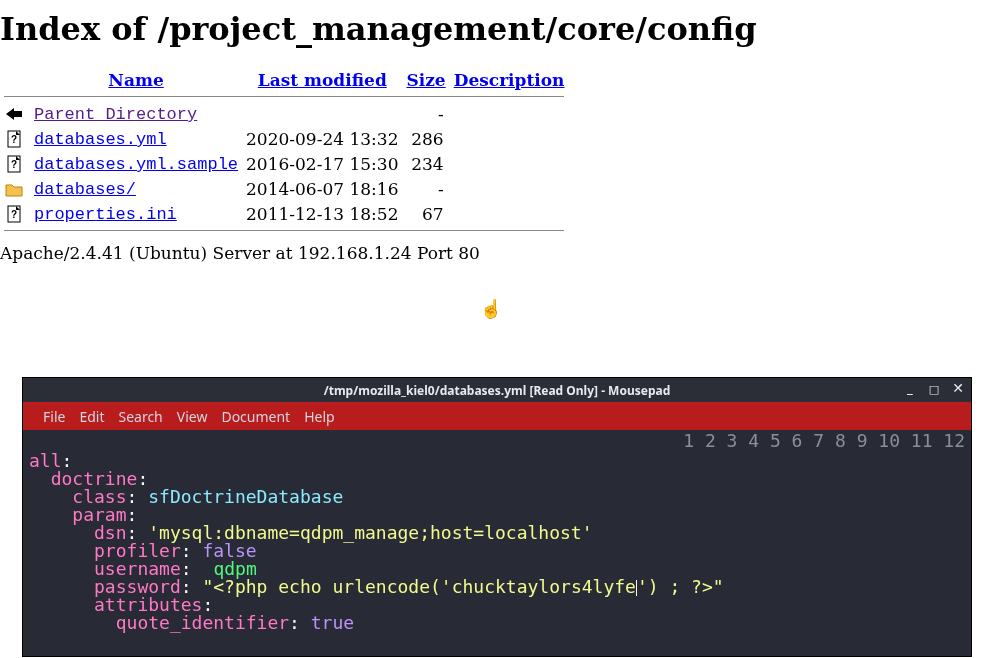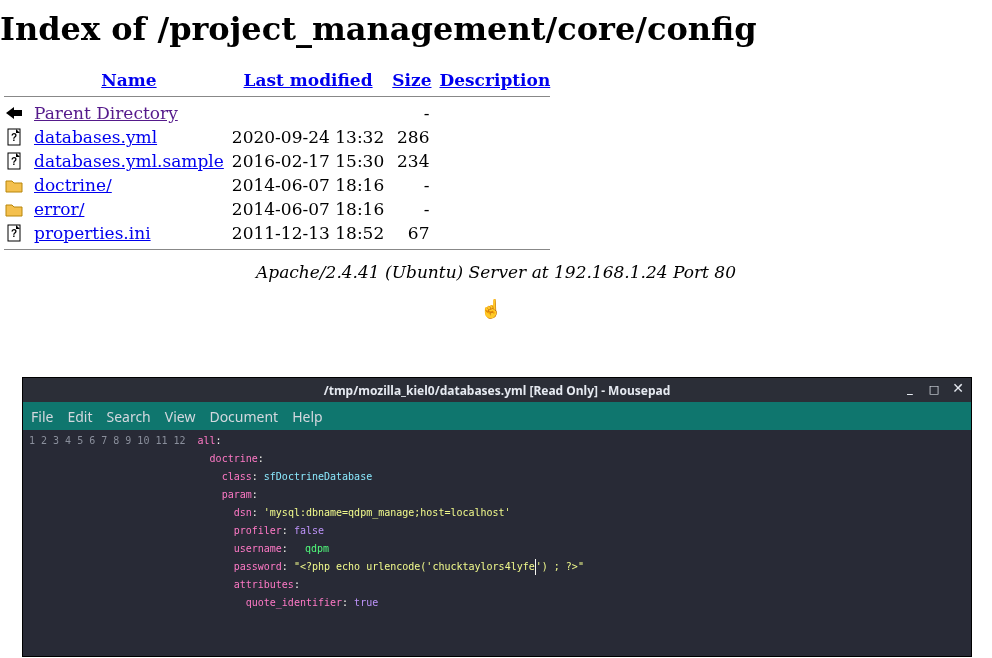--- a/index.html
+++ b/index.html
@@ -35,64 +35,63 @@
     color: #0000EE;
     text-decoration: underline;
   }
   table.listing td {
     padding: 2px 4px;
     vertical-align: middle;
   }
   table.listing td.name a {
     color: #0000EE;
     text-decoration: underline;
+    font-family: Liberation Mono, monospace;
   }
   table.listing td.name a.visited {
     color: #551A8B;
   }
   table.listing td.date {
     white-space: nowrap;
   }
   table.listing td.size {
     text-align: right;
     padding-right: 6px;
   }
   .hr-row td {
     padding: 0;
   }
   .hr-row hr {
     border: none;
     border-top: 1px solid #888;
     margin: 2px 0;
   }
   .server-line {
-    font-style: italic;
     font-family: "DejaVu Serif", "Times New Roman", serif;
     font-size: 17px;
     margin-top: 8px;
-    text-align: center;
   }
   .icon-cell {
     width: 22px;
     text-align: center;
   }
   .icon-svg {
     width: 20px;
     height: 20px;
     display: block;
   }
 
   
   .mousepad {
     position: absolute;
     left: 22px;
     top: 377px;
     width: 948px;
     height: 278px;
-    background: #0f766e;
+    background: #b91c1c;
     border: 1px solid #000;
     font-family: "Noto Sans", "DejaVu Sans", sans-serif;
     color: #d3d7de;
     overflow: hidden;
   }
   .titlebar {
     height: 24px;
     background: #2b2e37;
     display: flex;
     align-items: center;
@@ -118,35 +117,36 @@
     color: #e5e9f0;
     font-size: 14px;
     font-weight: bold;
     cursor: pointer;
     line-height: 1;
   }
   .menubar {
     height: 28px;
     display: flex;
     align-items: center;
-    padding: 0 8px;
+    padding: 0 20px;
     gap: 14px;
     font-size: 14px;
     color: #d3d7de;
   }
   .menubar span {
     cursor: pointer;
   }
   .editor {
     background: #282a36;
     font-family: "DejaVu Sans Mono", "Consolas", monospace;
-    font-size: 10px;
+    font-size: 18px;
     line-height: 18px;
     display: flex;
     height: calc(100% - 52px);
+    flex-direction: column;
   }
   .gutter {
     background: #282a36;
     color: #8a8f9c;
     text-align: right;
     padding: 2px 6px 0 6px;
     user-select: none;
   }
   .code {
     padding: 2px 6px 0 6px;
@@ -227,32 +227,21 @@
           <td class="date">2016-02-17 15:30</td>
           <td class="size">234</td>
           <td></td>
         </tr>
         <tr>
           <td class="icon-cell">
             <svg class="icon-svg" viewBox="0 0 20 20">
               <use href="#ico-folder"></use>
             </svg>
           </td>
-          <td class="name"><a href="#">doctrine/</a></td>
-          <td class="date">2014-06-07 18:16</td>
-          <td class="size">-</td>
-          <td></td>
-        </tr>
-        <tr>
-          <td class="icon-cell">
-            <svg class="icon-svg" viewBox="0 0 20 20">
-              <use href="#ico-folder"></use>
-            </svg>
-          </td>
-          <td class="name"><a href="#">error/</a></td>
+          <td class="name"><a href="#">databases/</a></td>
           <td class="date">2014-06-07 18:16</td>
           <td class="size">-</td>
           <td></td>
         </tr>
         <tr>
           <td class="icon-cell">
             <svg class="icon-svg" viewBox="0 0 20 20">
               <use href="#ico-file-unknown"></use>
             </svg>
           </td>

